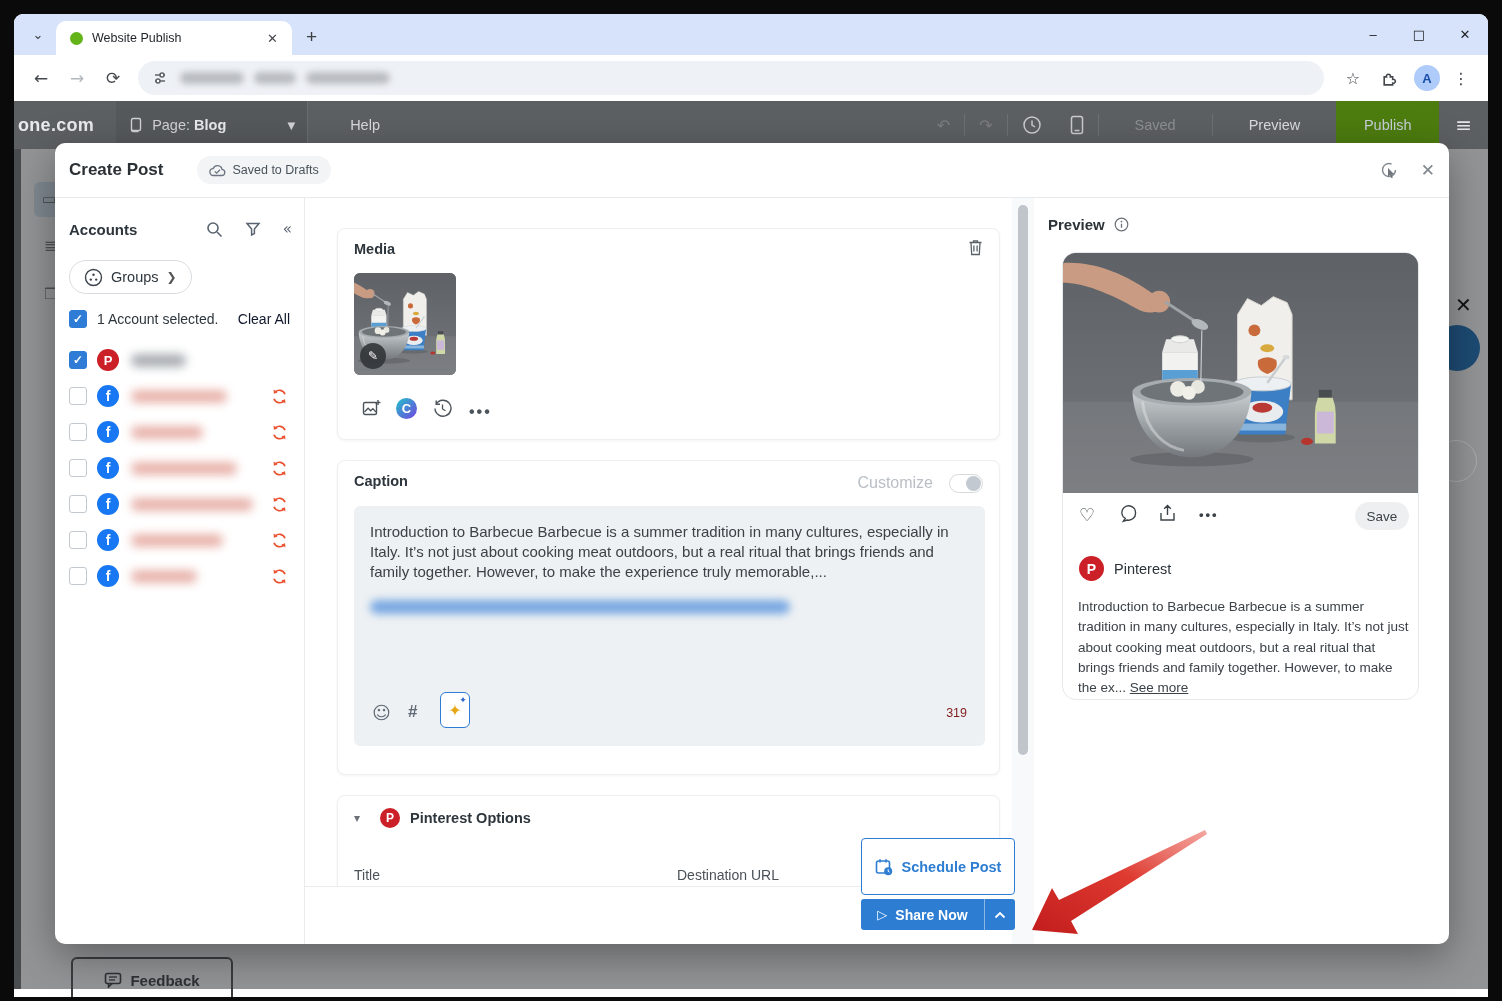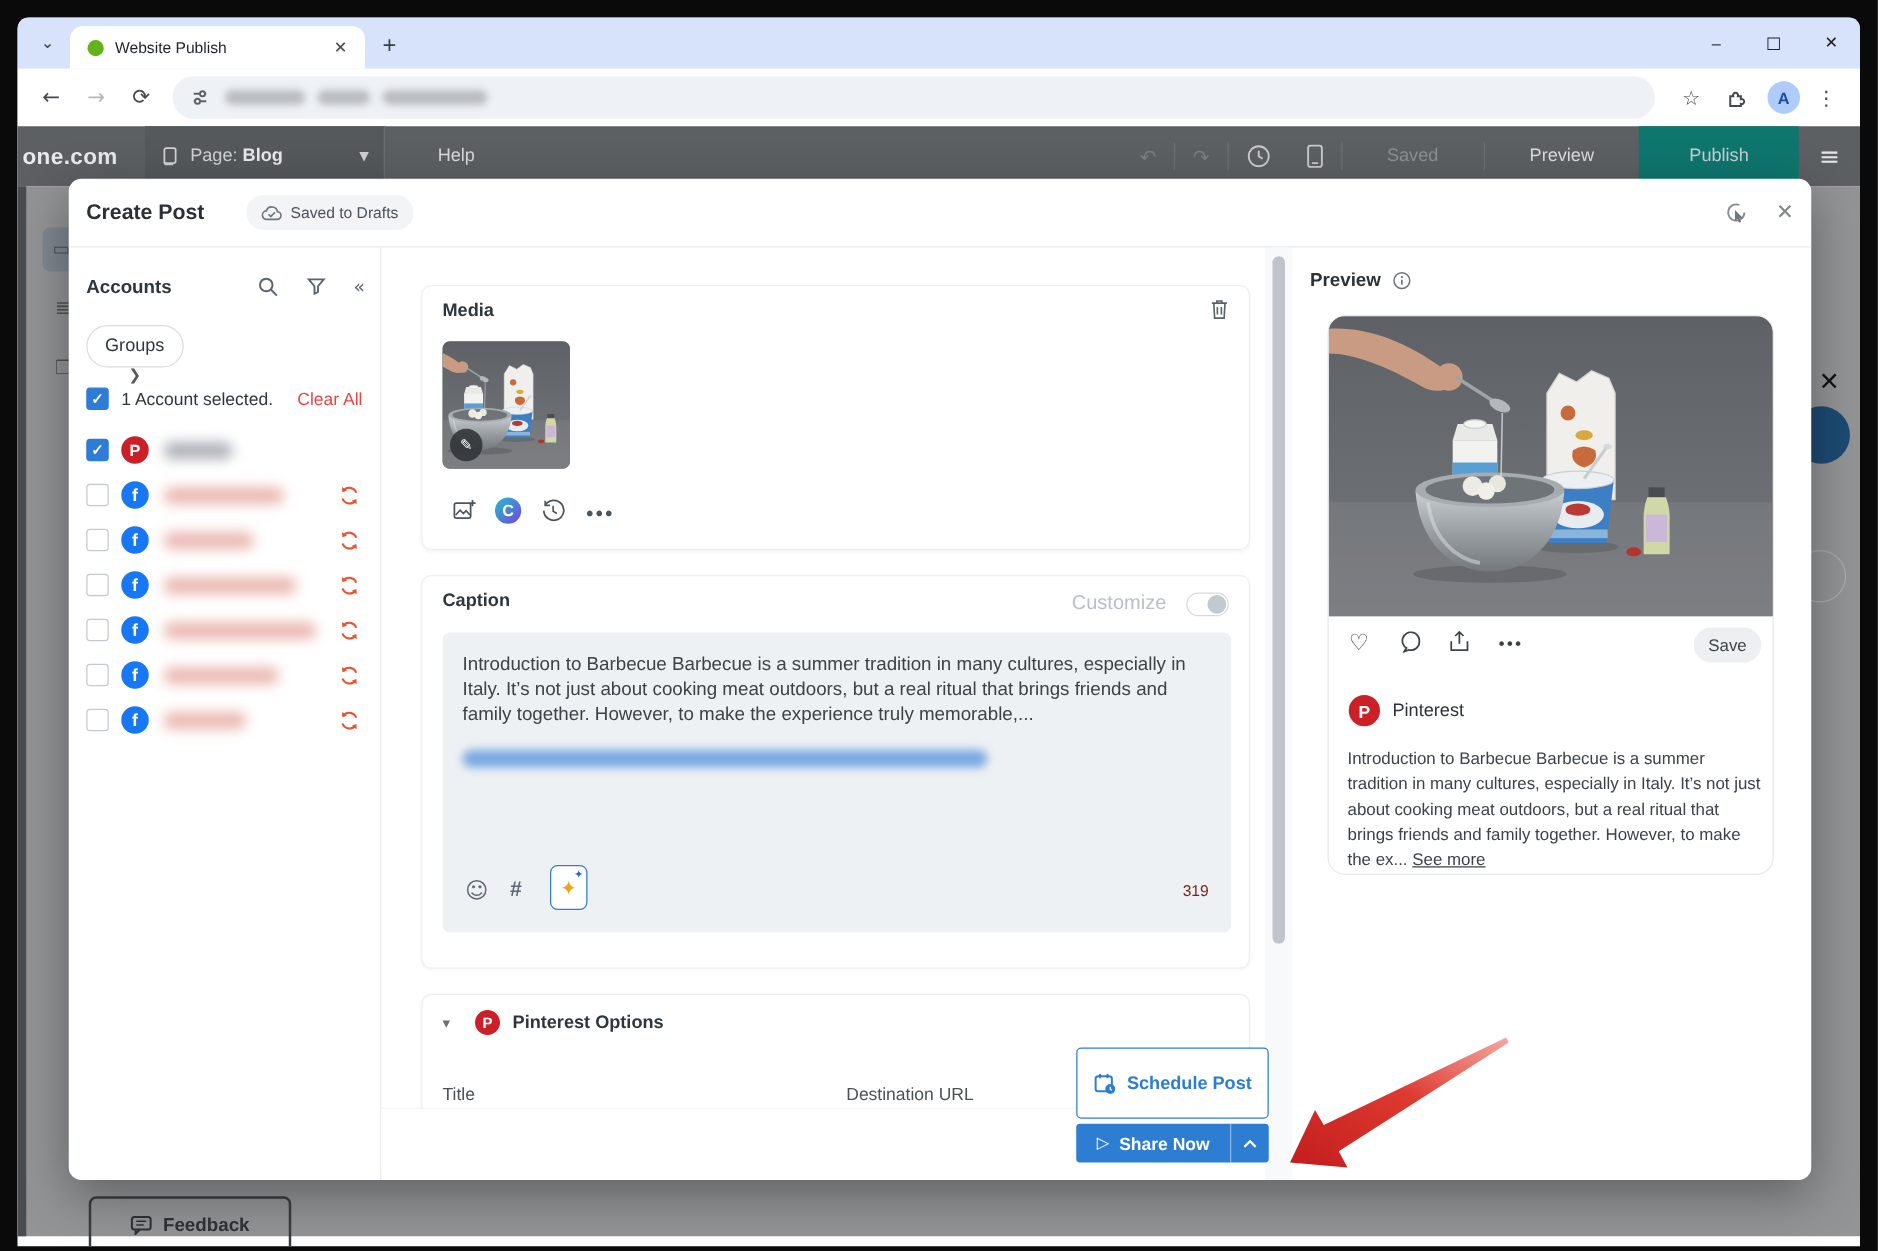--- a/index.html
+++ b/index.html
@@ -37,21 +37,21 @@
   #pagebox { height:48px; margin-left:22px; width:192px; background:#56595c; display:flex; align-items:center; padding:0 12px; color:#d0d2d3; font-size:14.5px; border-right:1px solid #6b6e71; }
   #pagebox b { color:#e8e9ea; margin-left:4px; font-weight:700; }
   #help { color:#d8d9da; font-size:14.5px; margin-left:42px; }
   .bld-right { margin-left:auto; display:flex; align-items:center; height:100%; }
   .bld-ic { color:#c9cbcd; margin:0 14px; font-size:16px; display:flex; align-items:center; }
   .bld-ic.faint { color:#7b7e81; }
   .bld-sep { width:1px; height:22px; background:#6e7173; }
   .bld-txt { font-size:14.5px; padding:0 36px; }
   #saved-txt { color:#8d9093; }
   #preview-txt { color:#dadcdd; }
-  #publish-btn { height:100%; width:128px; background:#0f766e; color:#c6cfd8; font-size:14.5px; display:flex; align-items:center; justify-content:center; }
+  #publish-btn { height:100%; width:103px; background:#4d7c0f; color:#c6cfd8; font-size:14.5px; display:flex; align-items:center; justify-content:center; }
   #burger { color:#e4e5e6; font-size:20px; margin:0 16px; }
 
   
   #dimpage { position:absolute; left:0; top:135px; width:100%; height:840px; background:#929496; }
   #mini-rail { position:absolute; left:0; top:0; width:7px; height:100%; background:#4a4d4f; }
   .ghost-tool { position:absolute; left:20px; top:33px; width:35px; height:35px; background:#7f8890; border-radius:6px; }
   .ghost-glyph { position:absolute; color:#4f5254; font-size:15px; }
   .ghost-x { position:absolute; left:1441px; top:144px; color:#121212; font-size:20px; font-weight:700; }
   .ghost-blue { position:absolute; left:1420px; top:176px; width:46px; height:46px; border-radius:50%; background:#1d4b73; }
   .ghost-ring { position:absolute; left:1421px; top:291px; width:42px; height:42px; border-radius:50%; border:1.5px solid #a9abad; }
@@ -63,24 +63,24 @@
   #m-title { font-size:17px; font-weight:700; color:#2b3035; }
   #m-badge { margin-left:34px; height:28px; background:#f2f4f6; border-radius:14px; display:flex; align-items:center; padding:0 12px; gap:6px; font-size:12.5px; color:#49525b; }
   .hdr-ic { margin-left:22px; color:#848b92; display:flex; align-items:center; }
   #m-close { font-size:17px; color:#81878d; }
 
   
   #m-side { position:absolute; left:0; top:55px; width:250px; height:746px; border-right:1px solid #e9ebee; }
   #acc-hdr { position:absolute; left:14px; top:22px; right:12px; display:flex; align-items:center; }
   #acc-title { font-size:15px; font-weight:700; color:#2e363d; flex:1; }
   .side-ic { margin-left:22px; color:#5a6470; display:flex; align-items:center; font-size:15px; }
-  #groups-btn { position:absolute; left:14px; top:62px; height:34px; border:1px solid #d9dde1; border-radius:17px; display:flex; align-items:center; padding:0 14px; gap:8px; font-size:14.5px; color:#2e363d;flex-direction:column; }
+  #groups-btn { position:absolute; left:14px; top:62px; height:34px; border:1px solid #d9dde1; border-radius:17px; display:flex; align-items:center; padding:0 14px; gap:8px; font-size:14.5px; color:#2e363d; }
   #sel-row { position:absolute; left:14px; top:112px; right:14px; display:flex; align-items:center; }
   #sel-txt { font-size:14px; color:#2e363d; margin-left:10px; flex:1; }
-  #clear-all { font-size:14px; color:#ef4444; }
+  #clear-all { font-size:14px; color:#0f172a; }
   .cb { width:18px; height:18px; border-radius:3px; border:1.5px solid #c3c9cf; background:#fff; flex:none; display:flex; align-items:center; justify-content:center; }
   .cb.on { background:#2e7cd6; border-color:#2e7cd6; color:#fff; font-size:12px; font-weight:700; }
   #account-list { position:absolute; left:0; top:144px; width:100%; }
   .acct-row { display:flex; align-items:center; height:36px; padding:0 16px 0 14px; }
   .net-ic { width:22px; height:22px; border-radius:50%; margin-left:10px; flex:none; display:flex; align-items:center; justify-content:center; color:#fff; font-weight:700; font-size:14px; }
   .net-ic.fb { background:#1877f2; }
   .net-ic.pin { background:#cb2027; font-size:13px; }
   .blur-name { height:13px; border-radius:6px; margin-left:12px; filter:blur(5px); opacity:.85; }
   .refresh { margin-left:auto; display:flex; align-items:center; }
 

